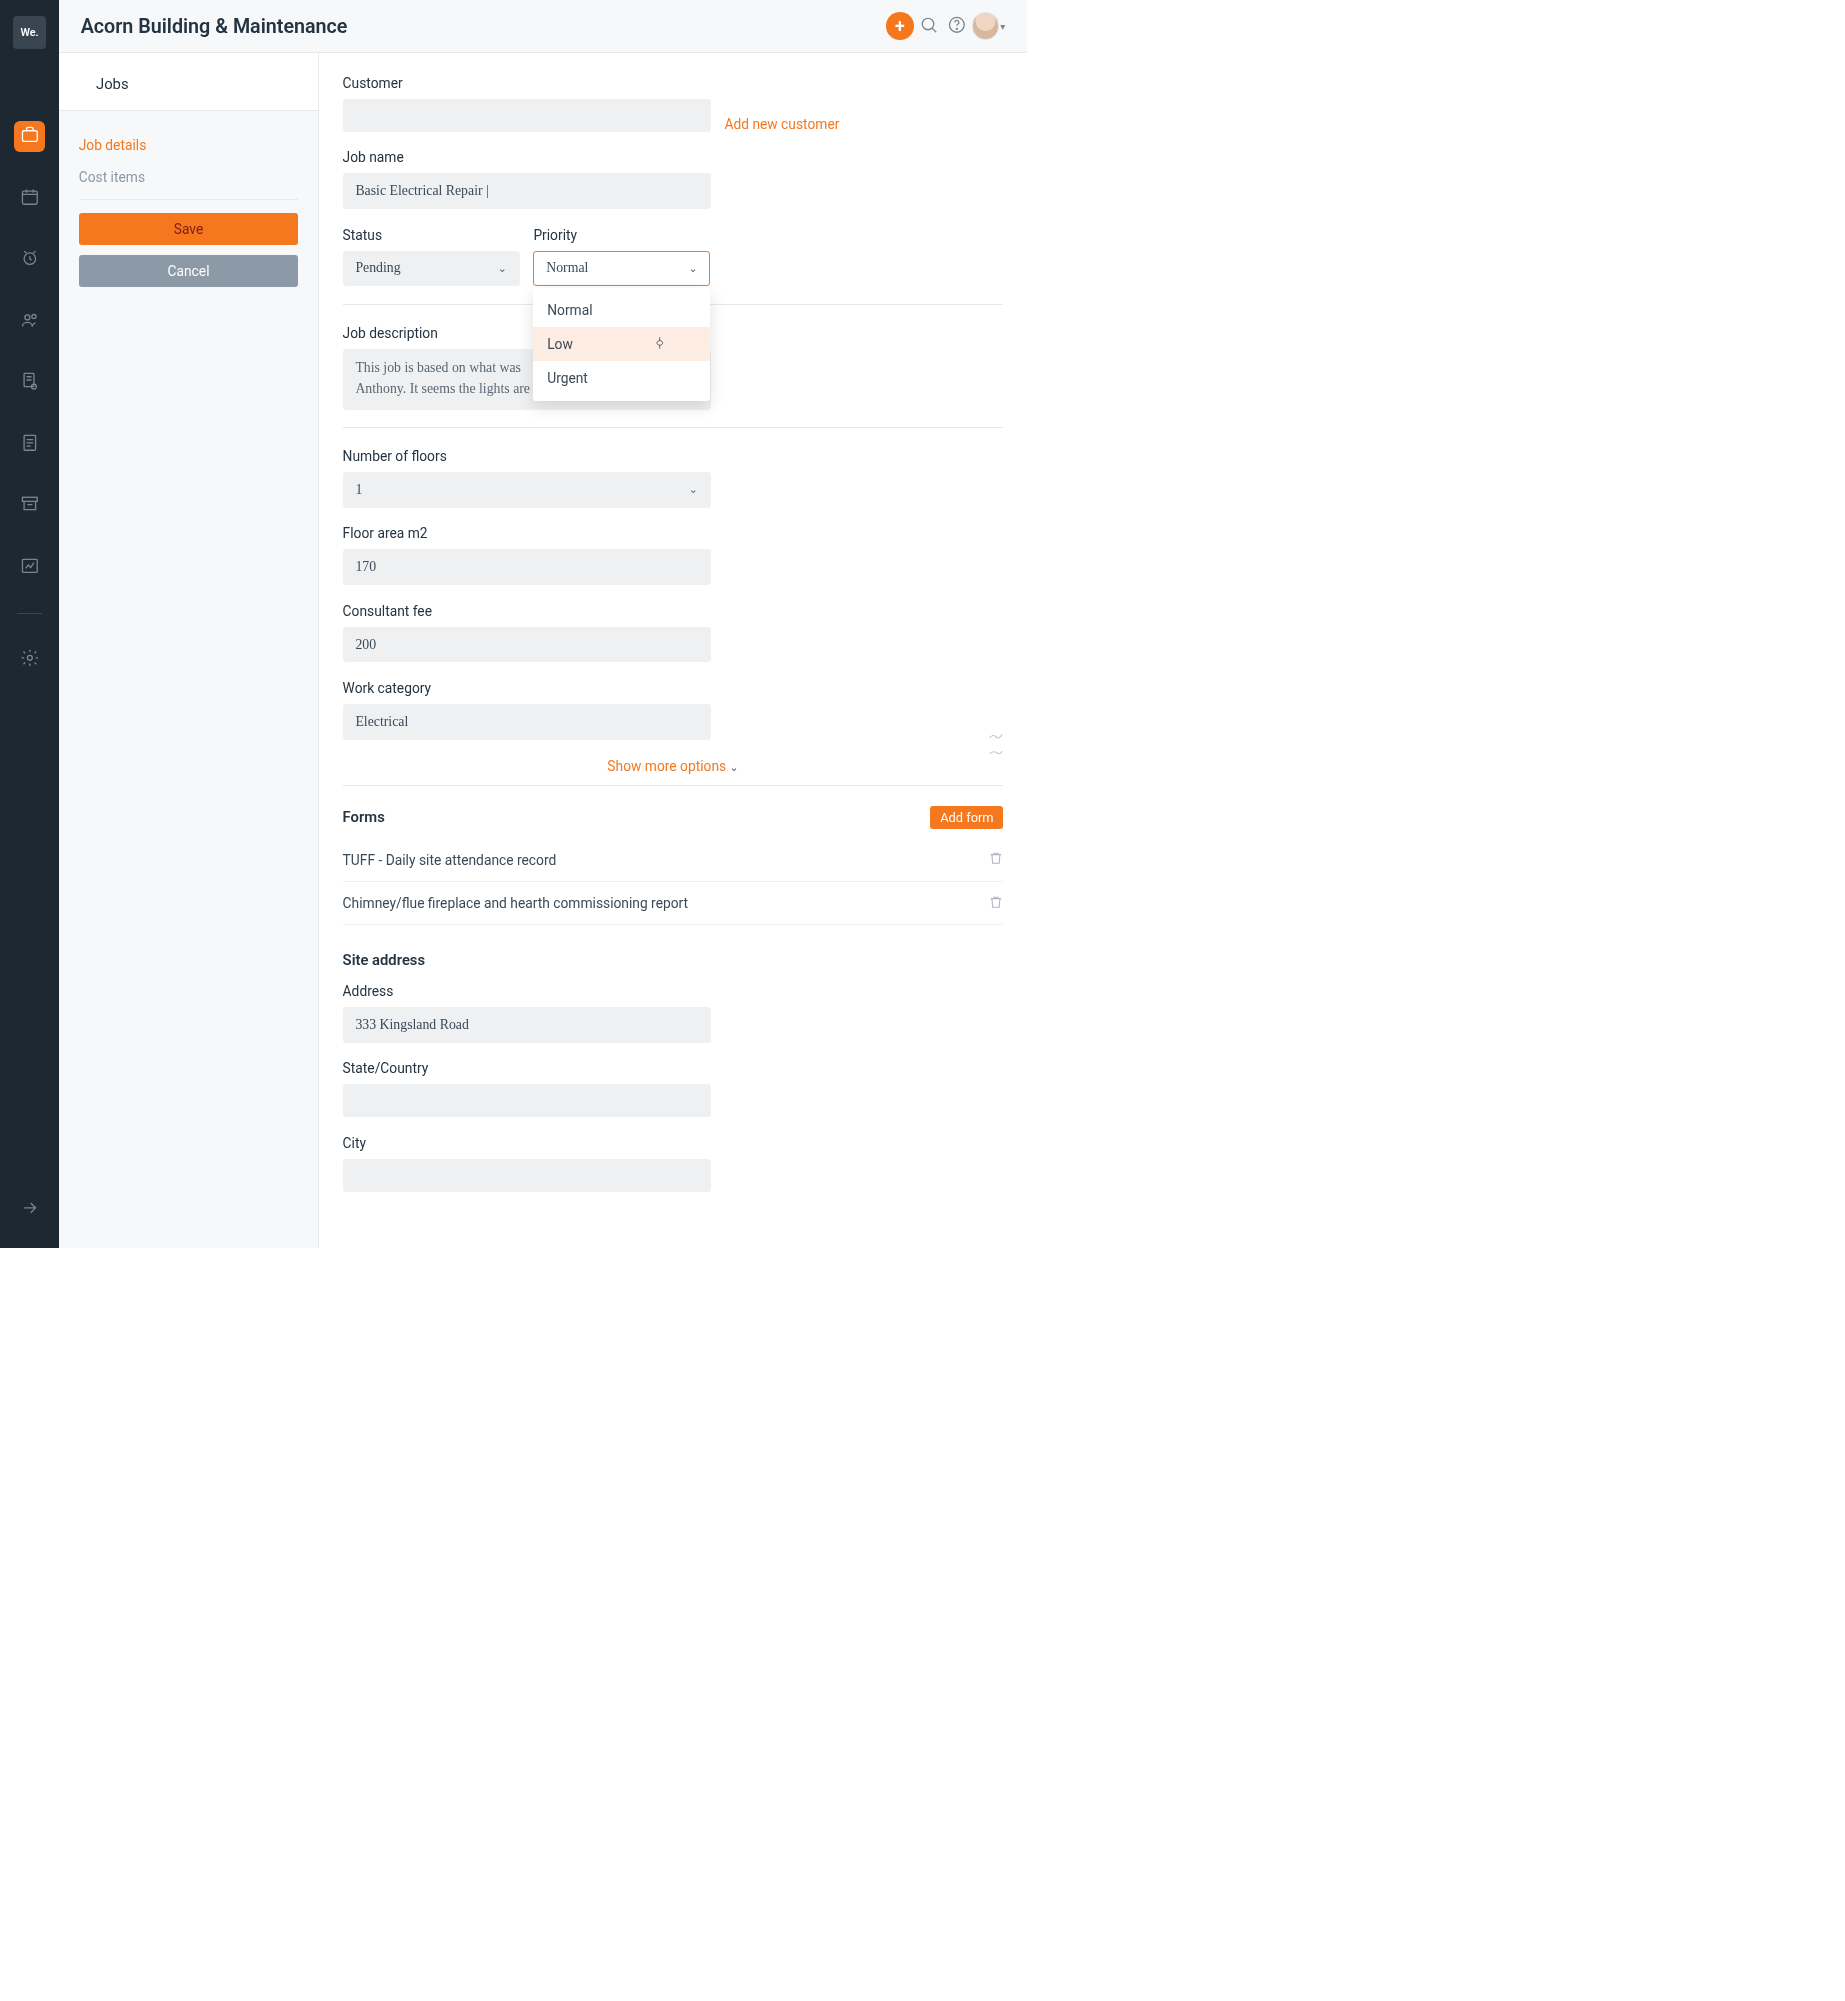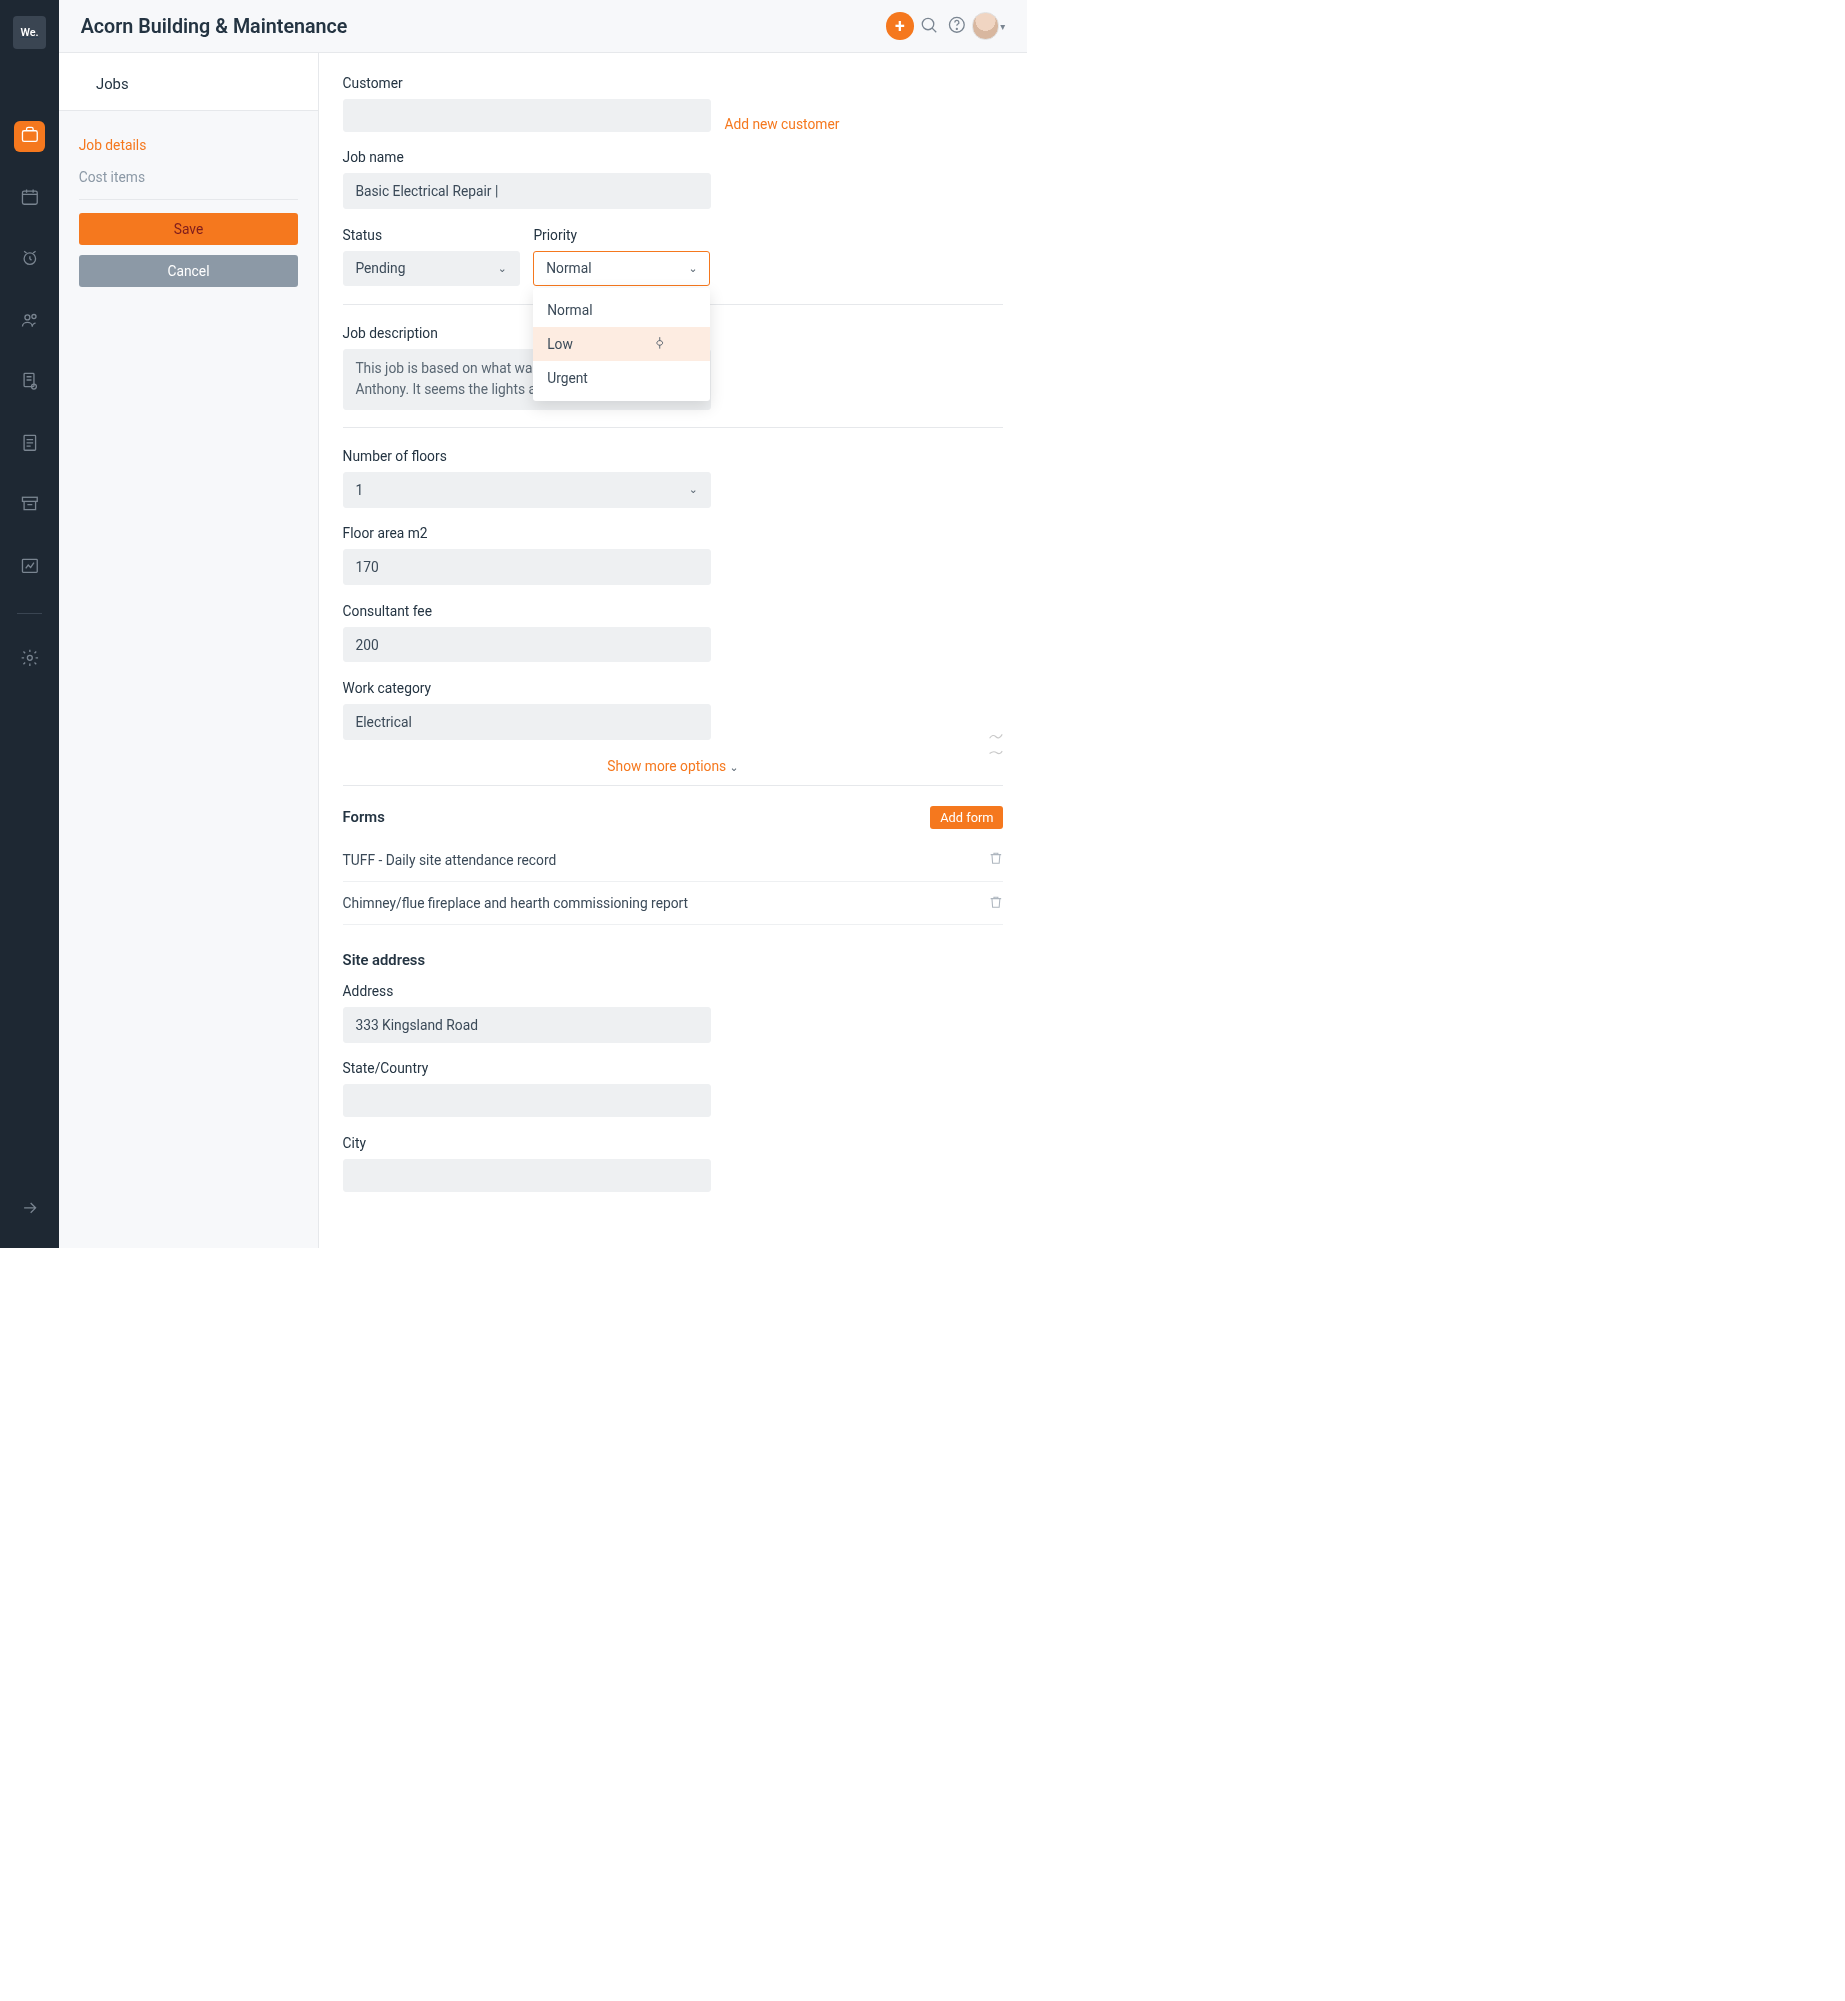--- a/index.html
+++ b/index.html
@@ -112,20 +112,21 @@
   .label { font-size:13.8px; color:#243442; margin-bottom:7.9px; display:block; }
   .link { color:#f5781e; font-size:13.8px; cursor:pointer; }
   .input, .select, .textarea {
     background:#eef0f2;
     border:1px solid #eef0f2;
     border-radius:3px;
     padding: 8.9px 11.8px;
     font-size:13.8px;
     color:#3b4a58;
     width: 368px;
+    font-family: Liberation Serif, serif;
   }
   .select { display:flex; align-items:center; justify-content:space-between; cursor:pointer; }
   .select small, .chev { color:#5a6773; font-size:10.8px; }
   .half { width: 177px; }
   .select.open { background:#fff; border:1px solid #f5781e; }
   .dropdown {
     position: relative;
   }
   .menu {
     position:absolute; top:37px; left:0; right:0;

